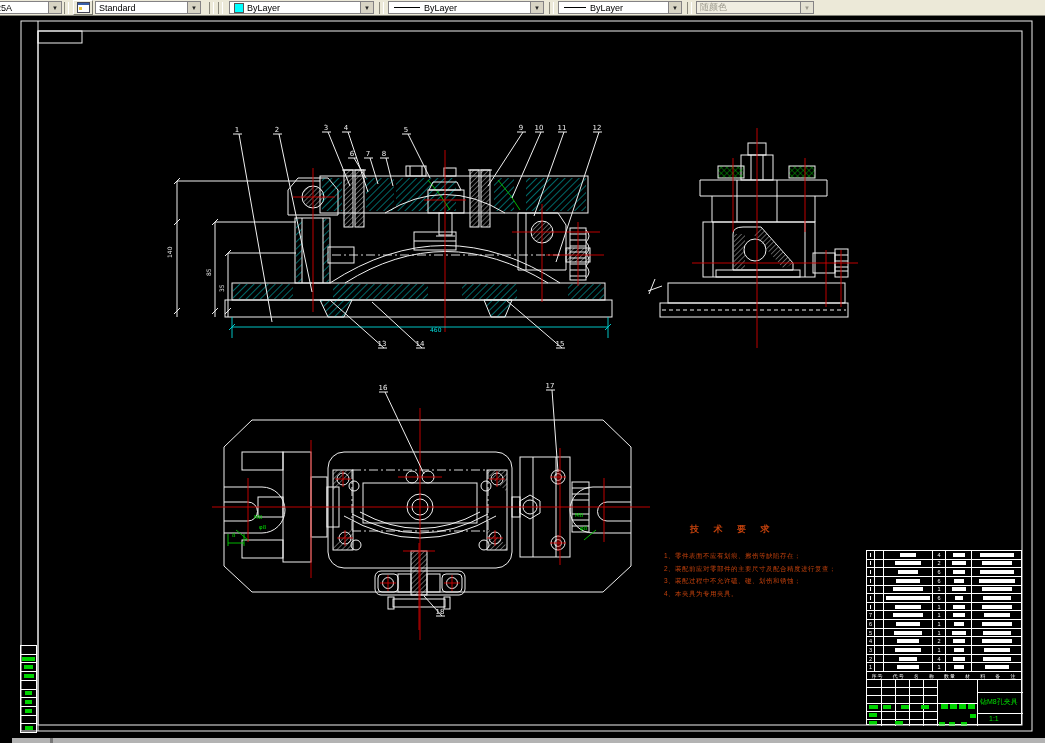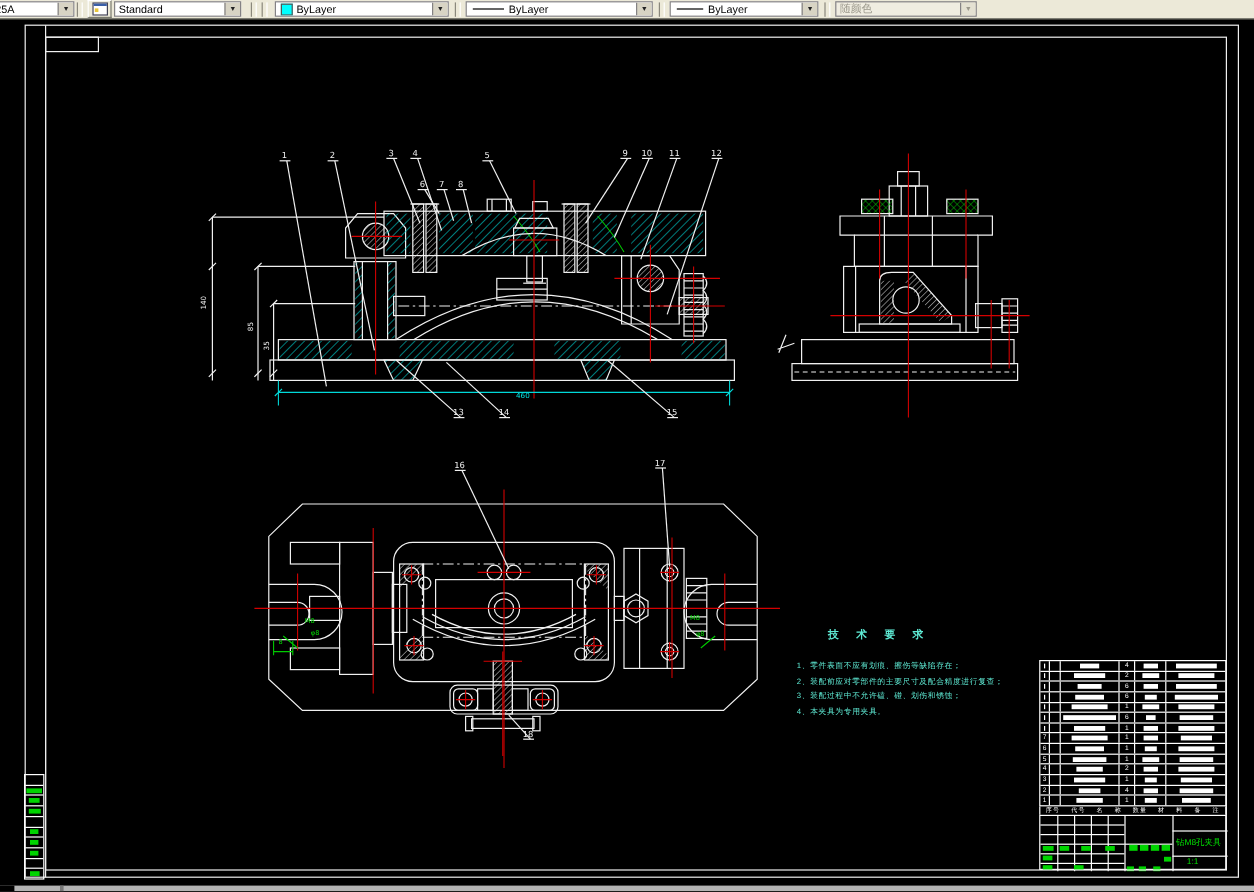--- a/index.html
+++ b/index.html
@@ -19,21 +19,21 @@
   .sep{width:3px;height:12px;border-left:1px solid #8a887c;border-right:1px solid #fff;margin:0 2px;}
   .tbtn{width:18px;height:13px;background:#ece9d8;border:1px solid;border-color:#fff #7a7a6e #7a7a6e #fff;
         display:flex;align-items:center;justify-content:center;margin:0 2px;}
   .lyricon{width:11px;height:9px;background:#fff;border:1px solid #445;position:relative;}
   .lyricon:before{content:"";position:absolute;left:0;top:0;width:11px;height:2px;background:#3a5fa8;}
   .lyricon:after{content:"";position:absolute;left:1px;top:4px;width:3px;height:3px;background:#e8c53a;}
   .swatch{width:8px;height:8px;border:1px solid #555;margin:0 3px 0 1px;flex:0 0 auto;}
   .lnsample{width:26px;border-top:1px solid #000;margin:0 4px 0 2px;flex:0 0 auto;}
   
   .ovl{position:absolute;z-index:3;}
-  #techreq{left:664px;top:523px;width:215px;color:#5eead4;}
+  #techreq{left:664px;top:523px;width:215px;color:#c2410c;}
   #techreq .tr-title{font-size:9px;letter-spacing:6px;margin:0 0 14px 26px;font-weight:bold;}
   #techreq .tr-item{font-size:6.5px;line-height:12.5px;letter-spacing:0.5px;}
   
   #bom{left:866px;top:550px;width:156px;height:122px;border:1px solid #fff;box-sizing:border-box;
        display:flex;flex-direction:column;}
   .bomrow{flex:1;display:flex;border-bottom:1px solid #fff;}
   .bomrow:last-child{border-bottom:none;}
   .bc{border-right:1px solid #fff;display:flex;align-items:center;justify-content:center;
       box-sizing:border-box;color:#fff;font-size:5.5px;overflow:hidden;}
   .bc:last-child{border-right:none;}

